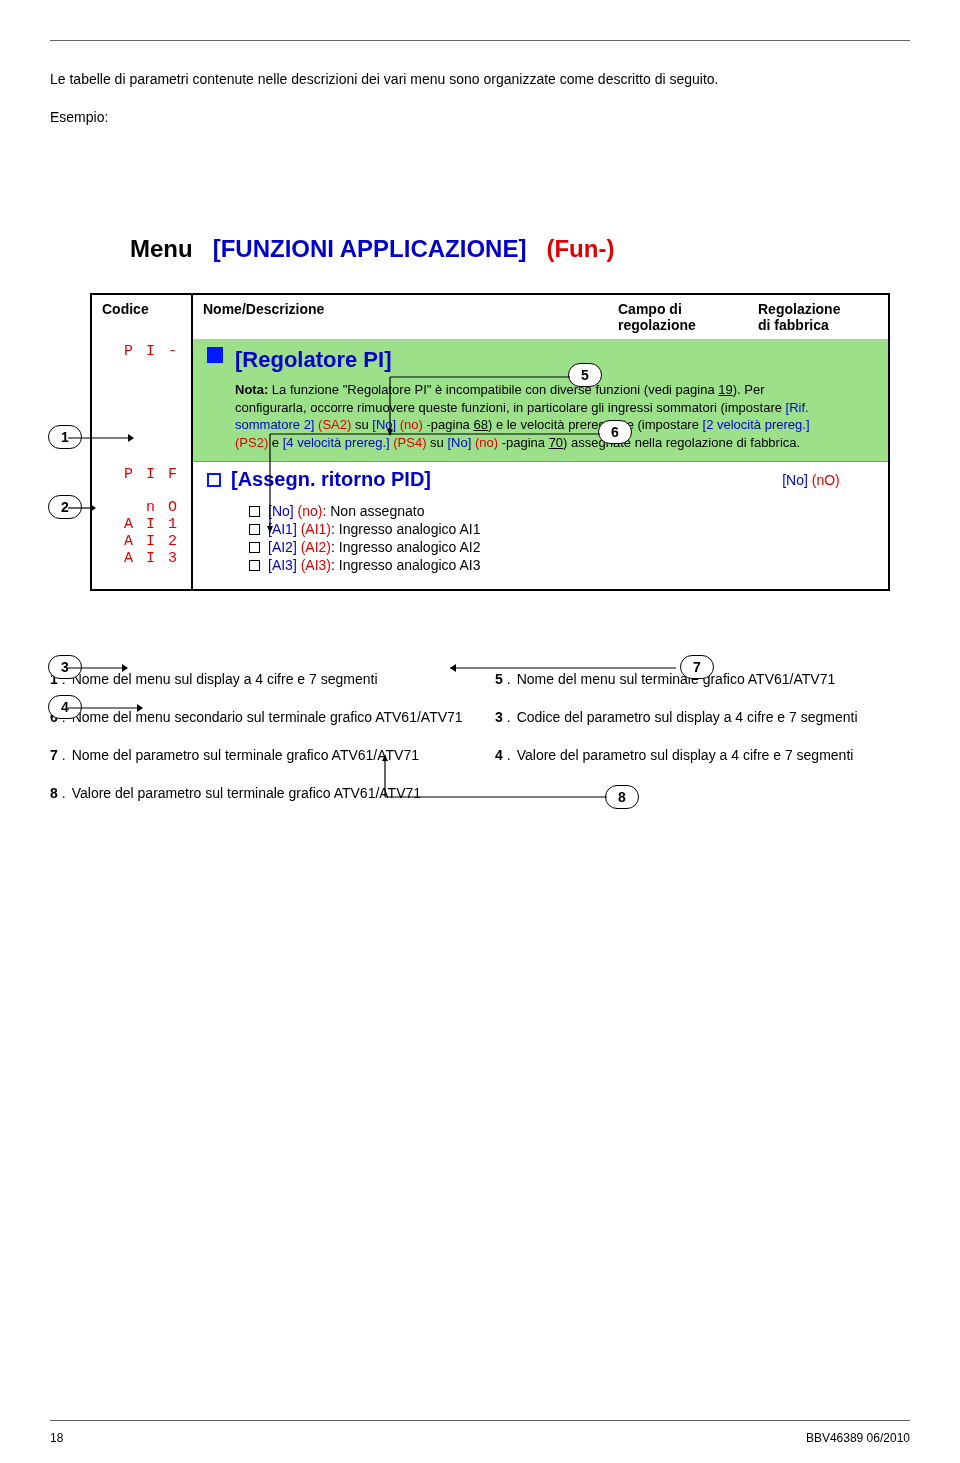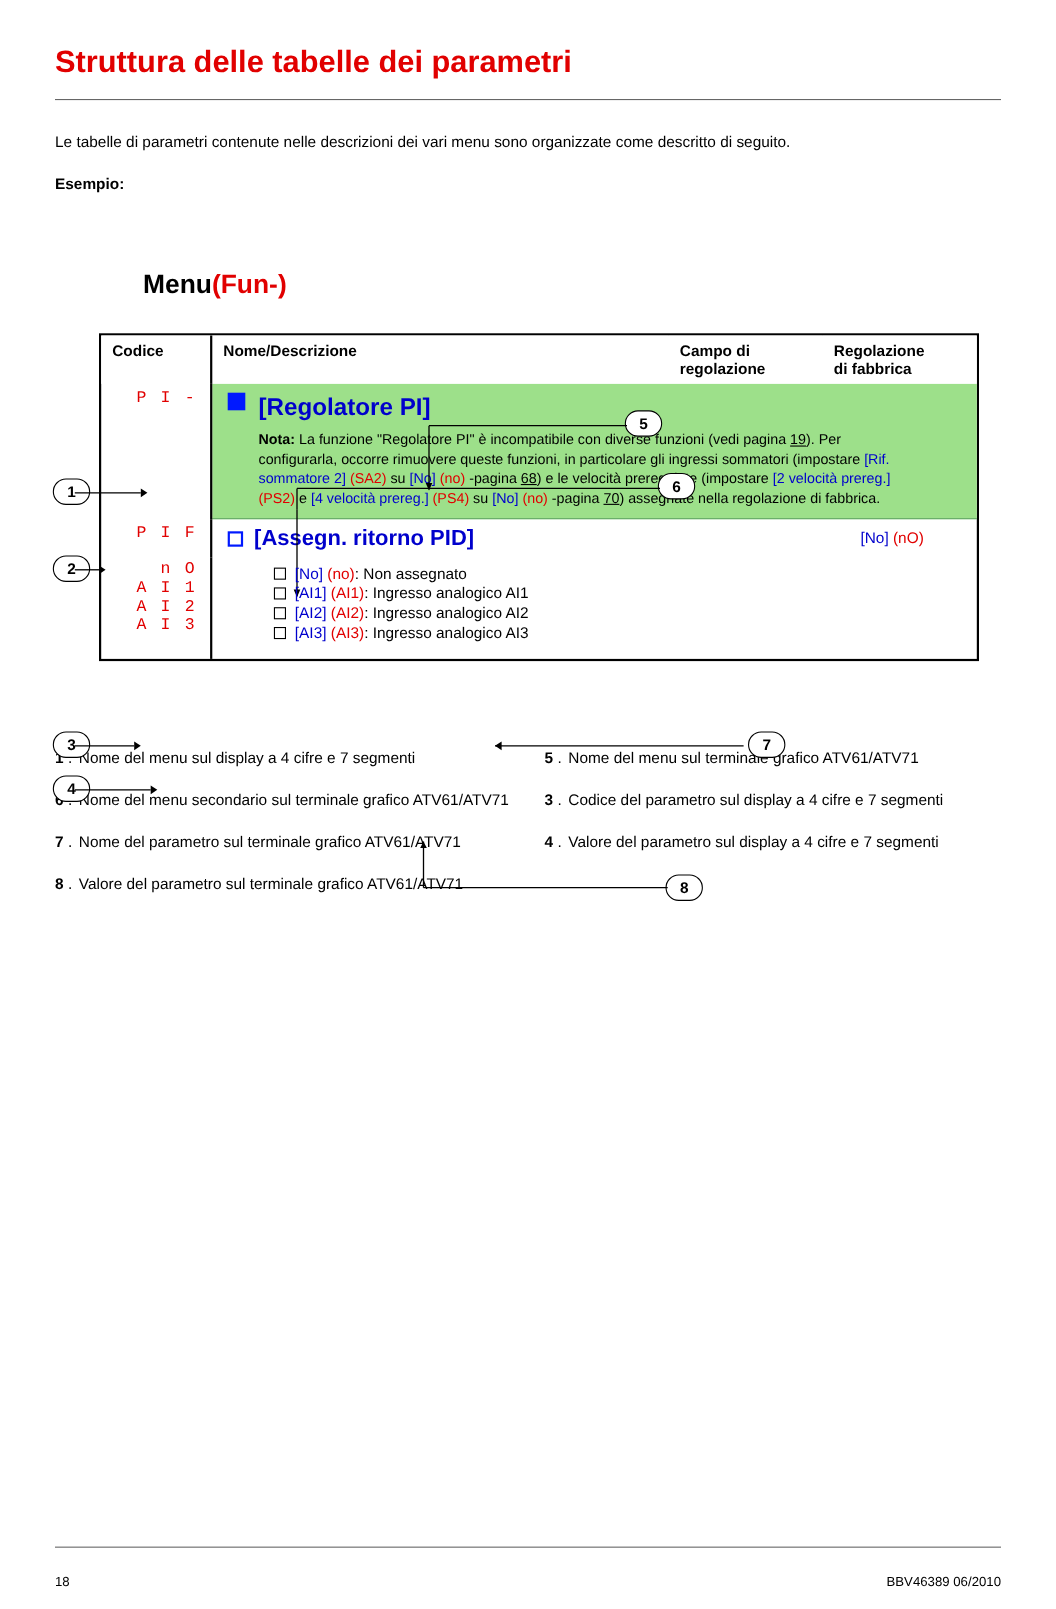--- a/index.html
+++ b/index.html
@@ -1,24 +1,24 @@
 <!DOCTYPE html>
 <html><head>
   <meta charset="utf-8">
   <style>
     * { box-sizing: border-box; margin: 0; padding: 0; }
     html, body { width: 960px; font-family: Arial, Helvetica, sans-serif; color: #000; background: #fff; }
     .page { padding: 40px 50px 20px 50px; position: relative; min-height: 1463px; }
     .title { font-size: 28px; color: #e10000; font-weight: bold; margin-bottom: 18px; }
     .hr-thin { border: none; border-top: 1px solid #666; margin-bottom: 30px; }
     .intro { font-size: 14px; margin-bottom: 22px; }
-    .esempio { font-size: 14px; font-weight: bold; }
+    .esempio { font-size: 14px; font-weight: normal; margin-bottom: 40px; }
 
     .diagram { position: relative; margin-bottom: 80px; }
-    .menu-row { position: relative; display: flex; align-items: baseline; gap: 0; font-size: 24px; font-weight: bold; margin-left: 80px; margin-bottom: 30px; }
+    .menu-row { position: relative; display: flex; align-items: baseline; gap: 20px; font-size: 24px; font-weight: bold; margin-left: 80px; margin-bottom: 30px; }
     .menu-label { color: #000; }
     .menu-blue { color: #0000cc; font-family: "Arial Black", Arial, sans-serif; }
     .menu-red { color: #e10000; }
 
     .badge { display: inline-flex; align-items: center; justify-content: center; min-width: 34px; height: 24px; border: 1px solid #000; border-radius: 12px; font-size: 14px; font-weight: bold; background: #fff; }
 
     .table-wrap { border: 2px solid #000; margin-left: 40px; margin-right: 20px; }
     .table { width: 100%; border-collapse: collapse; }
     .th { font-size: 14px; font-weight: bold; padding: 6px 10px; text-align: left; vertical-align: top; background: #fff; }
     .th-codice { width: 100px; border-right: 2px solid #000; }
@@ -55,30 +55,29 @@
     .sb5 { top: 198px; left: 518px; }
     .sb6 { top: 255px; left: 548px; }
     .sb7 { top: 490px; left: 630px; }
     .sb8 { top: 620px; left: 555px; }
 
     .legend { display: grid; grid-template-columns: 1fr 1fr; column-gap: 30px; row-gap: 22px; font-size: 14px; margin-top: 40px; }
     .legend div { display: flex; }
     .ln-num { font-weight: bold; margin-right: 4px; }
     .ln-dot { margin-right: 6px; }
 
-    .footer { position: absolute; bottom: 18px; left: 50px; right: 50px; border-top: 1px solid #666; padding-top: 24px; font-size: 12px; display: flex; justify-content: space-between; }
+    .footer { position: absolute; bottom: 18px; left: 50px; right: 50px; border-top: 1px solid #666; padding-top: 10px; font-size: 12px; display: flex; justify-content: space-between; }
 
     svg.arrow { position: absolute; overflow: visible; pointer-events: none; }
   </style>
 </head>
 <body>
 
 <div class="page">
 
-  <h1 class="title">Struttura delle tabelle dei parametri</h1>
   <hr class="hr-thin">
 
   <p class="intro">Le tabelle di parametri contenute nelle descrizioni dei vari menu sono organizzate come descritto di seguito.</p>
   <p class="esempio">Esempio:</p>
 
   <div class="diagram">
 
     <span class="badge side-badge sb1">1</span>
     <span class="badge side-badge sb2">2</span>
     <span class="badge side-badge sb3">3</span>
@@ -121,20 +120,21 @@
       </svg>
     <svg class="arrow" style="left:335px; top:590px;" width="235" height="45">
         <line x1="0" y1="0" x2="0" y2="42" stroke="#000" stroke-width="1.2"></line>
         <line x1="0" y1="42" x2="222" y2="42" stroke="#000" stroke-width="1.2"></line>
         <polygon points="-3,6 0,0 3,6" fill="#000"></polygon>
       </svg>
 
     <div style="height:70px;"></div>
     <div class="menu-row">
       <span class="menu-label">Menu</span>
+      <span class="menu-blue">[FUNZIONI APPLICAZIONE]</span>
       <span class="menu-red">(Fun-)</span>
     </div>
 
     <div class="table-wrap">
       <table class="table">
         <tbody>
             <tr>
           <td class="th th-codice">Codice</td>
           <td class="th th-nome">Nome/Descrizione</td>
           <td class="th th-campo">

